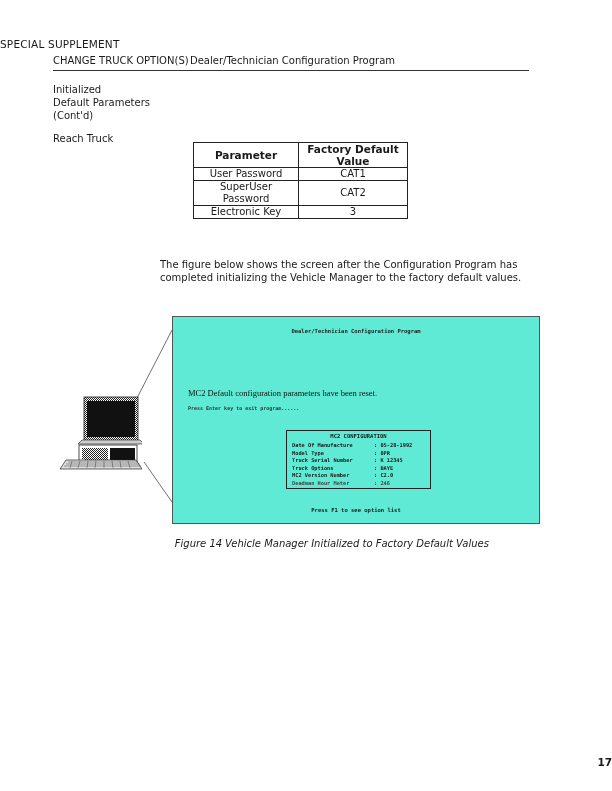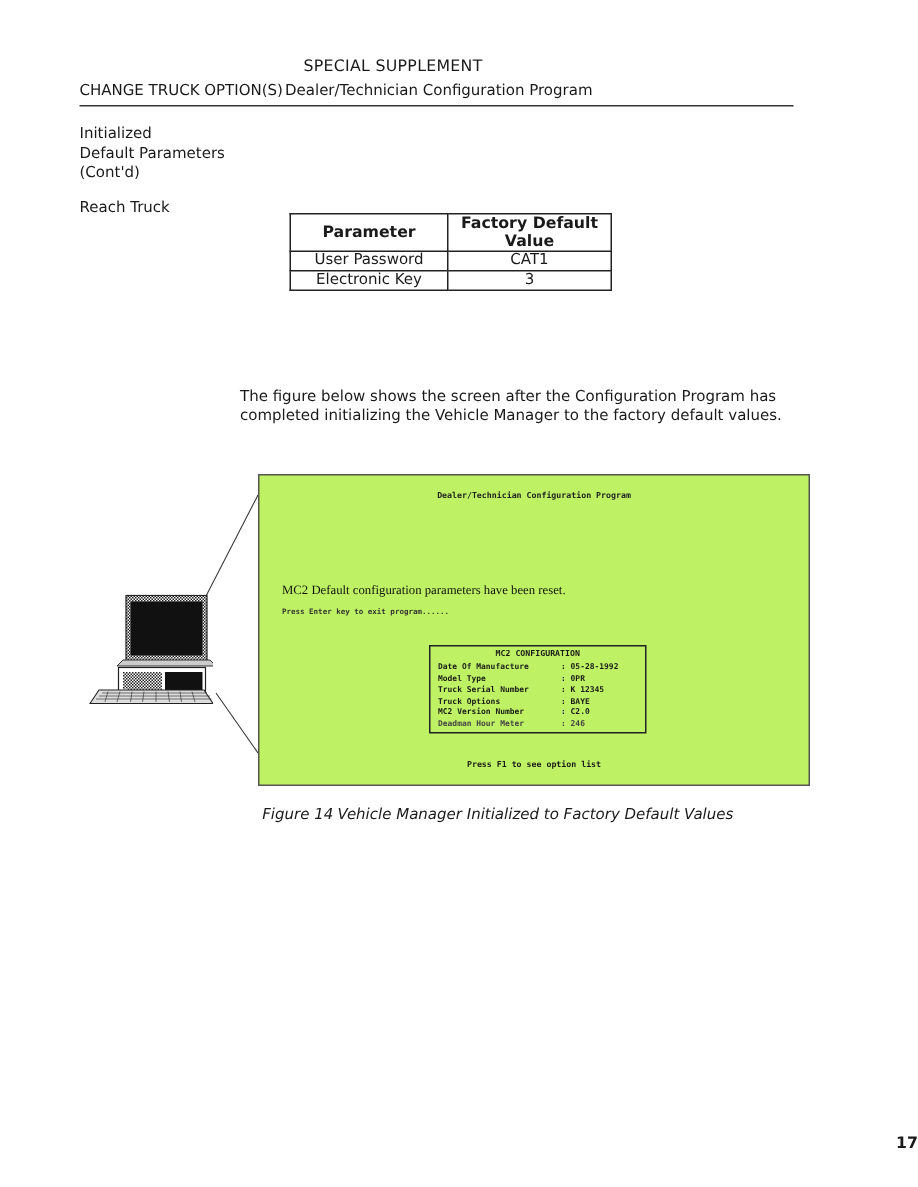--- a/index.html
+++ b/index.html
@@ -1,32 +1,32 @@
 <!DOCTYPE html>
 <html><head>
 <meta charset="utf-8">
 <style>
   html, body { margin: 0; padding: 0; background: #ffffff; }
   body { width: 612px; height: 791px; position: relative; overflow: hidden;
          font-family: "DejaVu Sans", sans-serif; color: #1a1a1a; }
   .abs { position: absolute; }
-  .supp-title { left: 16px; width: 492px; top: 38px; text-align: center; font-size: 10.5px; letter-spacing: 0.2px; }
+  .supp-title { left: 0; width: 492px; top: 38px; text-align: left; font-size: 10.5px; letter-spacing: 0.2px; }
   .section-left { left: 53px; top: 55px; font-size: 10px; }
   .section-right { left: 190px; top: 55px; font-size: 10px; }
   .header-rule { left: 53px; top: 70px; width: 476px; height: 0; border-top: 1.2px solid #333; }
   .side-head { left: 53px; top: 83px; font-size: 10px; line-height: 13px; }
   .reach { left: 53px; top: 133px; font-size: 10px; }
   table.defaults { position: absolute; left: 193px; top: 142px; border-collapse: collapse; font-size: 10px; }
   table.defaults th, table.defaults td { border: 1px solid #222; text-align: center; padding: 0 4px; height: 12px; line-height: 12px; }
   table.defaults th { font-weight: bold; font-size: 10.5px; }
   table.defaults { border: 1.5px solid #111; }
   .col1 { width: 96px; }
   .col2 { width: 100px; }
   .para { left: 160px; top: 258px; width: 380px; font-size: 10px; line-height: 13px; }
-  .screen-box { left: 172px; top: 316px; width: 366px; height: 206px; border: 1px solid #555; background: #bef264; }
+  .screen-box { left: 172px; top: 316px; width: 366px; height: 206px; border: 1px solid #555; background: #5eead4; }
   .mono { font-family: "DejaVu Sans Mono", monospace; font-weight: bold; }
   .scr-title { left: 0; width: 366px; top: 11px; text-align: center; font-size: 5.5px; color: #222; }
   .scr-msg { left: 15px; top: 71px; font-family: "Liberation Serif", serif; font-size: 8.5px; color: #111; }
   .scr-press { left: 15px; top: 88px; font-size: 5px; color: #333; }
   .cfg-box { left: 113px; top: 113px; width: 143px; height: 57px; border: 1px solid #222; font-size: 5.5px; }
   .cfg-title { left: 0; width: 143px; top: 2px; text-align: center; }
   .cfg-row { left: 5px; font-size: 5.3px; white-space: pre; }
   .cfg-label { display: inline-block; width: 82px; }
   .scr-f1 { left: 0; width: 366px; top: 190px; text-align: center; font-size: 5.5px; }
   .caption { left: 172px; top: 538px; font-size: 10px; font-style: italic; }
@@ -51,20 +51,24 @@
 
 <table class="defaults">
   <tbody>
       <tr>
     <th class="col1">Parameter</th>
     <th class="col2">Factory Default Value</th>
   </tr>
   <tr>
     <td>User Password</td>
     <td>CAT1</td>
+  </tr>
+  <tr>
+    <td>SuperUser Password</td>
+    <td>CAT2</td>
   </tr>
   <tr>
     <td>Electronic Key</td>
     <td>3</td>
   </tr>
 </tbody>
   </table>
 
 <div class="abs para">The figure below shows the screen after the Configuration Program has completed initializing the Vehicle Manager to the factory default values.</div>
 

